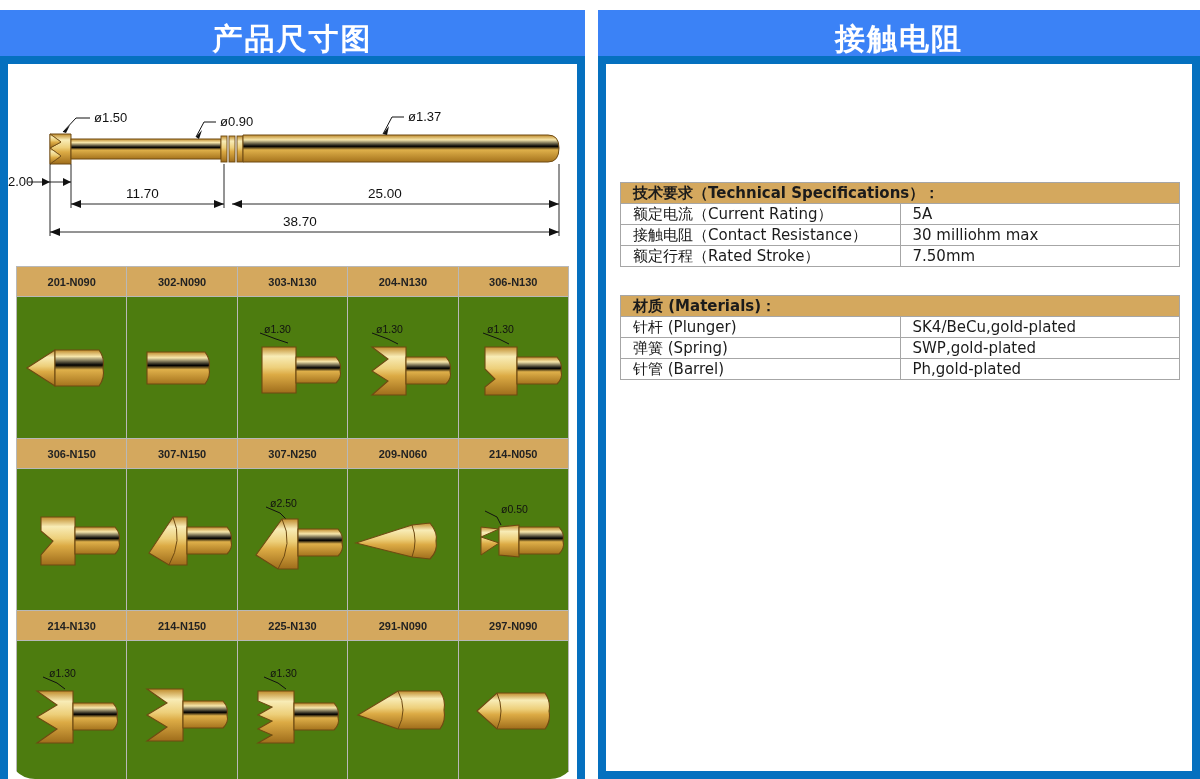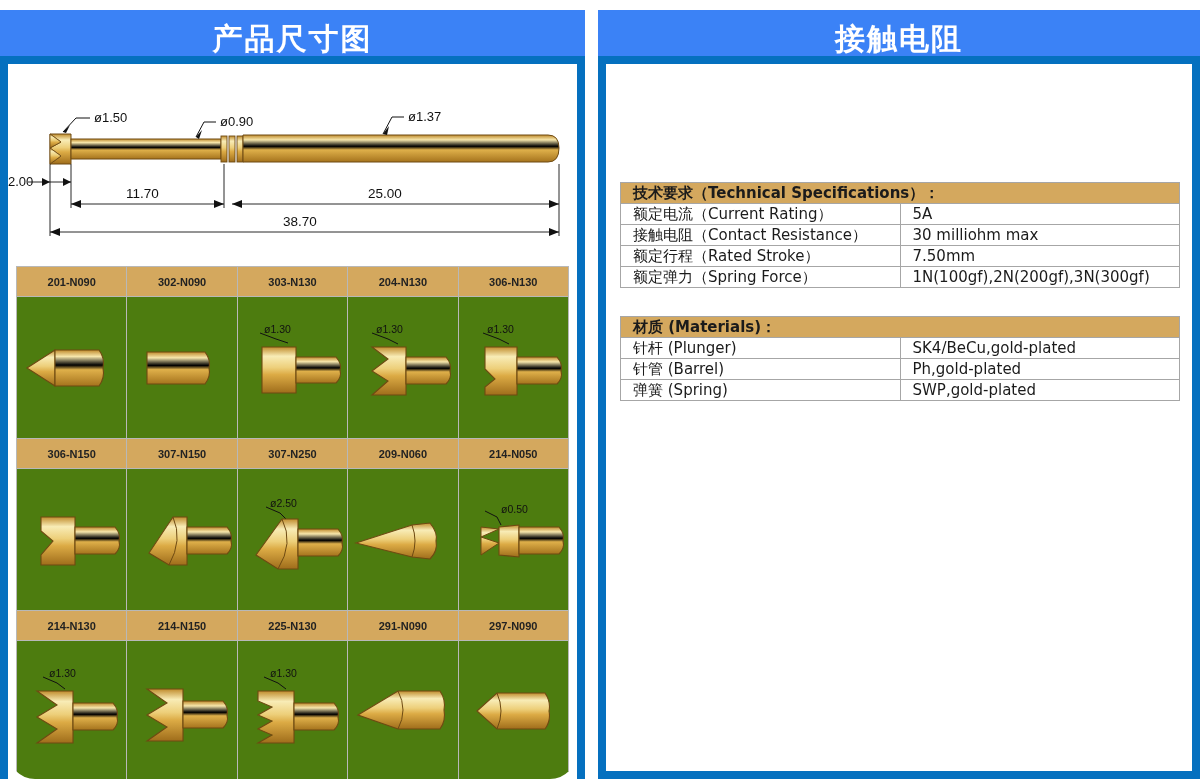--- a/index.html
+++ b/index.html
@@ -343,43 +343,39 @@
             <td class="spec-val">5A</td>
           </tr>
           <tr>
             <td class="spec-key">接触电阻（Contact Resistance）</td>
             <td class="spec-val">30 milliohm max</td>
           </tr>
           <tr>
             <td class="spec-key">额定行程（Rated Stroke）</td>
             <td class="spec-val">7.50mm</td>
           </tr>
-          <tr>
-            <td class="spec-key">额定弹力（Spring Force）</td>
-            <td class="spec-val">1N(100gf),2N(200gf),3N(300gf)</td>
-          </tr>
         </tbody>
           </table>
 
         <table class="spec">
           <tbody>
               <tr>
             <td class="spec-head" colspan="2">材质 (Materials)：</td>
           </tr>
           <tr>
             <td class="spec-key">针杆 (Plunger)</td>
             <td class="spec-val">SK4/BeCu,gold-plated</td>
           </tr>
           <tr>
+            <td class="spec-key">弹簧 (Spring)</td>
+            <td class="spec-val">SWP,gold-plated</td>
+          </tr>
+          <tr>
             <td class="spec-key">针管 (Barrel)</td>
             <td class="spec-val">Ph,gold-plated</td>
-          </tr>
-          <tr>
-            <td class="spec-key">弹簧 (Spring)</td>
-            <td class="spec-val">SWP,gold-plated</td>
           </tr>
         </tbody>
           </table>
 
       </div>
     </div>
   </div>
 
 </div>
 

